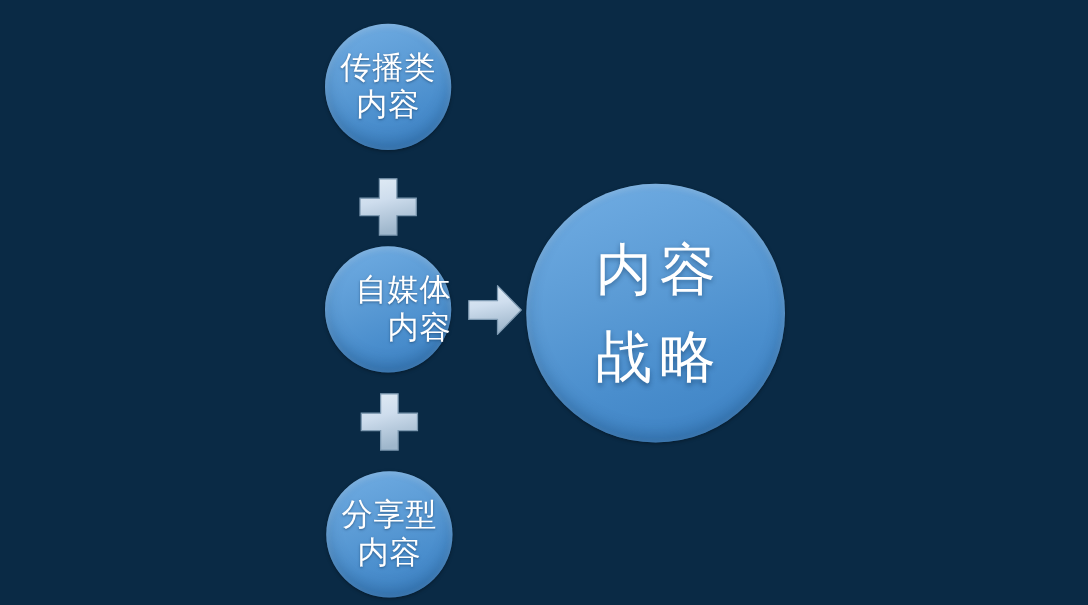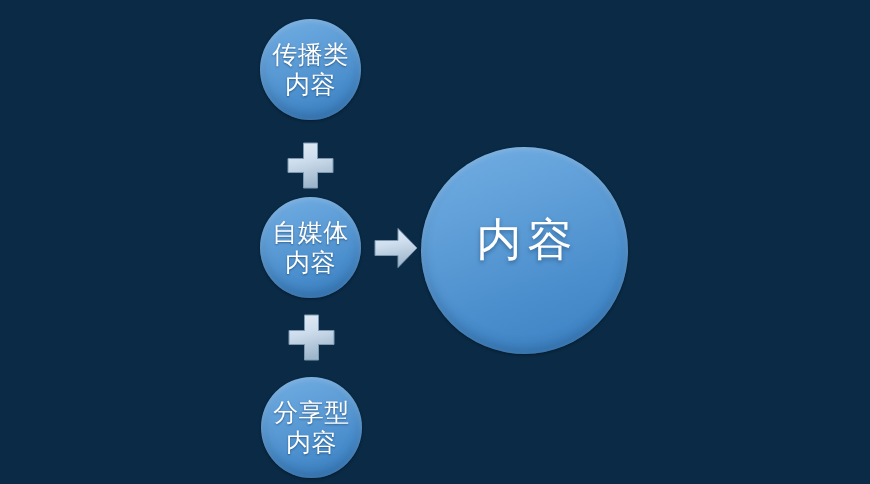--- a/index.html
+++ b/index.html
@@ -54,21 +54,21 @@
   .node.big .line {
     font-size: 45px;
     letter-spacing: 6px;
     text-indent: 6px;
     text-shadow: 0 2px 4px rgba(12,45,80,0.45);
     white-space: nowrap;
   }
   .node.big .line.first { margin-bottom: 22px; }
 
   #node-1 { left: 260px; top: 19px; }
-  #node-2 { left: 260px; top: 197px; }
+  #node-2 { left: 260px; top: 197px; align-items: flex-end; }
   #node-3 { left: 261px; top: 377px; }
   #node-goal { left: 421px; top: 147px; }
 
   
   .plus {
     position: absolute;
     width: 47px;
     height: 47px;
   }
   .plus svg { display: block; width: 100%; height: 100%; }
@@ -140,15 +140,16 @@
           <stop offset="45%" stop-color="#cfdeee"></stop>
           <stop offset="100%" stop-color="#9fb7cc"></stop>
         </linearGradient>
       </defs>
       <path d="M1 13.5 H24 V1.5 L43 21 L24 40.5 V28.5 H1 Z" fill="url(#arrowGrad)" stroke="#7d99b1" stroke-width="1" stroke-linejoin="round"></path>
     </svg>
   </div>
 
   <div class="node big" id="node-goal">
     <span class="line first">内容</span>
+    <span class="line">战略</span>
   </div>
 
 </div>
 
 </body></html>

